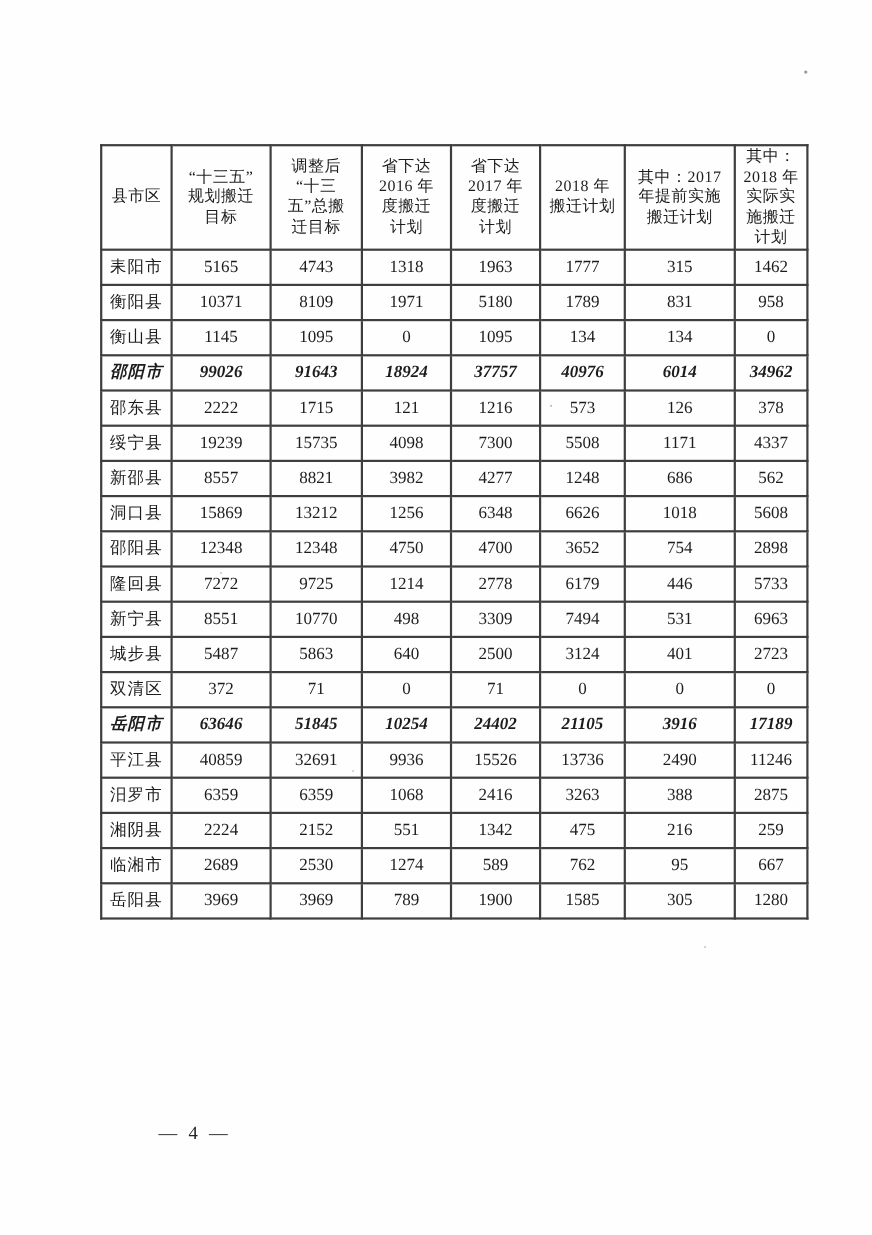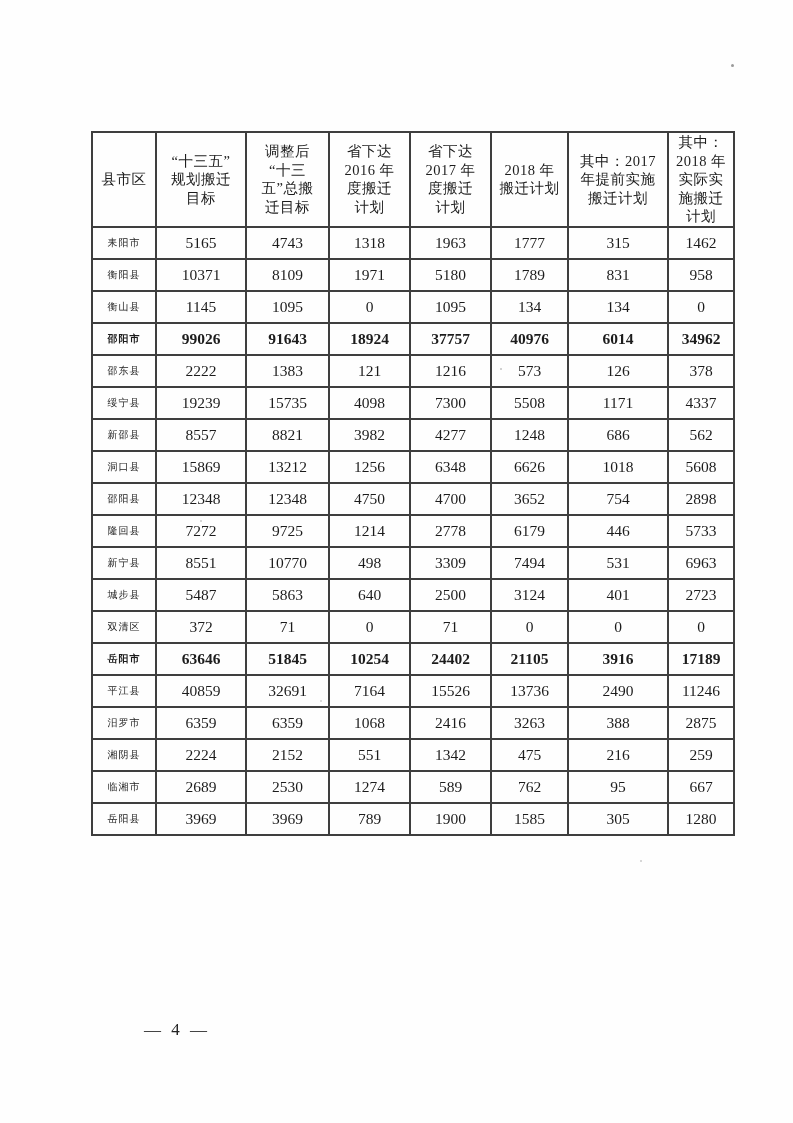--- a/index.html
+++ b/index.html
@@ -52,25 +52,26 @@
     font-weight: normal;
     line-height: 1.28;
     white-space: pre-line;
     letter-spacing: 0.5px;
   }
   .doc-table tbody td {
     height: 30px;
     font-size: 15.5px;
   }
   .doc-table tbody td.name-cell {
-    font-size: 10px;
+    font-size: 15px;
     letter-spacing: 1px;
   }
   .doc-table tr.bold td {
     font-weight: bold;
+    font-style: italic;
   }
   .page-number {
     position: absolute;
     left: 144px;
     top: 1020px;
     font-size: 17px;
     letter-spacing: 3px;
     color: #222;
   }
 </style>
@@ -163,21 +164,21 @@
           <td>91643</td>
           <td>18924</td>
           <td>37757</td>
           <td>40976</td>
           <td>6014</td>
           <td>34962</td>
         </tr>
         <tr>
           <td class="name-cell">邵东县</td>
           <td>2222</td>
-          <td>1383</td>
+          <td>1715</td>
           <td>121</td>
           <td>1216</td>
           <td>573</td>
           <td>126</td>
           <td>378</td>
         </tr>
         <tr>
           <td class="name-cell">绥宁县</td>
           <td>19239</td>
           <td>15735</td>
@@ -264,21 +265,21 @@
           <td>10254</td>
           <td>24402</td>
           <td>21105</td>
           <td>3916</td>
           <td>17189</td>
         </tr>
         <tr>
           <td class="name-cell">平江县</td>
           <td>40859</td>
           <td>32691</td>
-          <td>7164</td>
+          <td>9936</td>
           <td>15526</td>
           <td>13736</td>
           <td>2490</td>
           <td>11246</td>
         </tr>
         <tr>
           <td class="name-cell">汨罗市</td>
           <td>6359</td>
           <td>6359</td>
           <td>1068</td>

